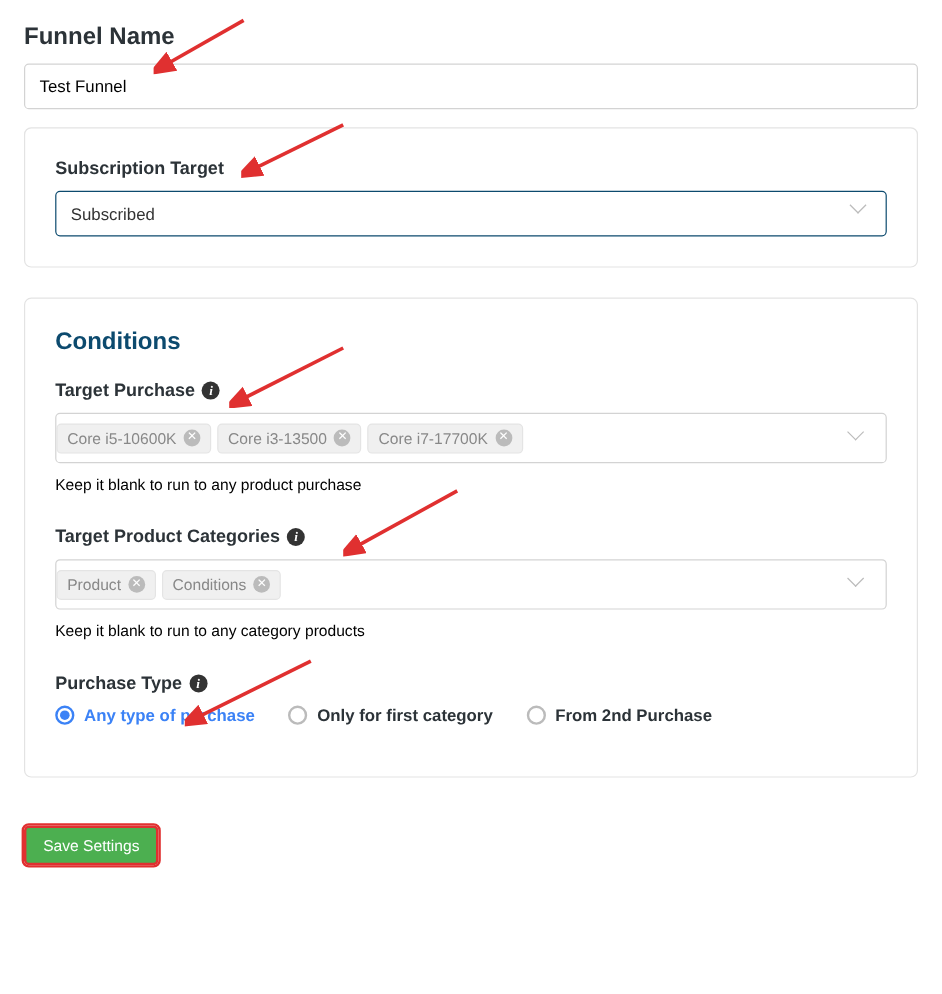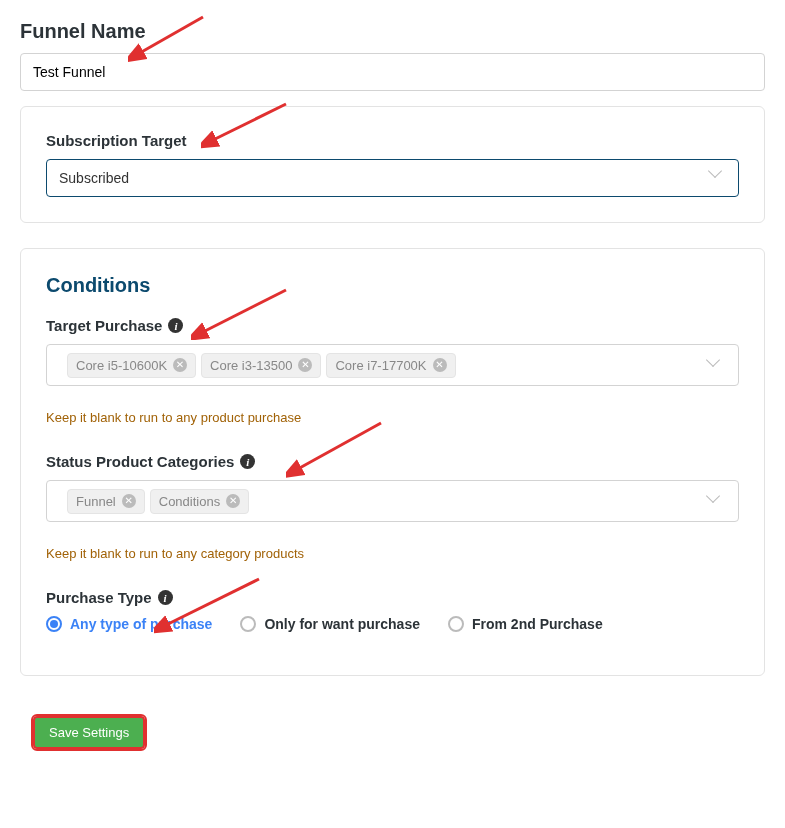--- a/index.html
+++ b/index.html
@@ -6,25 +6,25 @@
 body { font-family: -apple-system, BlinkMacSystemFont, "Segoe UI", Arial, sans-serif; background: #fff; padding: 20px; width: 785px; color: #333; }
 .field-group { margin-bottom: 15px; }
 .label { font-size: 20px; font-weight: 600; color: #2c3338; margin-bottom: 10px; display: block; }
 .text-input { width: 100%; padding: 10px 12px; border: 1px solid #d3d3d3; border-radius: 4px; font-size: 14px; background: #fff; }
 .card { border: 1px solid #e3e3e3; border-radius: 6px; padding: 25px; margin-bottom: 25px; background: #fff; }
 .dropdown { width: 100%; border: 1px solid #0c4a6e; border-radius: 4px; padding: 10px 12px; display: flex; align-items: flex-start; justify-content: space-between; background: #fff; cursor: pointer; font-size: 14px; }
 .chevron { width: 10px; height: 10px; border-right: 1px solid #bbb; border-bottom: 1px solid #bbb; transform: rotate(45deg); margin-top: -4px; margin-right: 6px; }
 .heading { font-size: 20px; font-weight: 600; color: #0c4a6e; margin-bottom: 20px; }
 .subheading { font-size: 15px; font-weight: 600; color: #2c3338; display: flex; align-items: center; gap: 6px; margin-bottom: 10px; }
 .info-icon { display: inline-flex; align-items: center; justify-content: center; width: 15px; height: 15px; background: #333; color: #fff; border-radius: 50%; font-size: 11px; font-style: italic; font-weight: bold; font-family: Georgia, serif; }
-.tag-input { width: 100%; border: 1px solid #d3d3d3; border-radius: 4px; padding: 6px 20px; display: flex; align-items: center; flex-wrap: wrap; gap: 5px; background: #fff; min-height: 42px; position: relative; }
+.tag-input { width: 100%; border: 1px solid #d3d3d3; border-radius: 4px; padding: 6px 0; display: flex; align-items: center; flex-wrap: wrap; gap: 5px; background: #fff; min-height: 42px; position: relative; }
 .tag-input .chevron { position: absolute; right: 14px; top: 50%; transform: translateY(-60%) rotate(45deg); }
 .tag-chip { display: inline-flex; align-items: center; gap: 6px; background: #f0f0f0; border: 1px solid #e4e4e4; border-radius: 4px; padding: 4px 8px; font-size: 13px; color: #888; }
 .chip-remove { width: 14px; height: 14px; display: inline-flex; align-items: center; justify-content: center; background: #bbb; color: #fff; border-radius: 50%; font-size: 10px; line-height: 1; cursor: pointer; }
-.hint { font-size: 13px; color: #a16207; margin-top: 24px; }
+.hint { font-size: 13px; color: #000000; margin-top: 10px; }
 .radio-row { display: flex; gap: 28px; align-items: center; margin-top: 8px; margin-bottom: 18px; }
 .radio-opt { display: flex; align-items: center; gap: 8px; font-size: 14px; font-weight: 600; color: #2c3338; cursor: pointer; }
 .radio-opt.selected { color: #3b82f6; }
 .radio-circle { width: 16px; height: 16px; border: 2px solid #bbb; border-radius: 50%; display: inline-flex; align-items: center; justify-content: center; }
 .radio-opt.selected .radio-circle { border-color: #3b82f6; }
 .radio-opt.selected .radio-circle::after { content: ""; width: 8px; height: 8px; background: #3b82f6; border-radius: 50%; }
 .section { margin-bottom: 28px; }
 .annotation { position: absolute; pointer-events: none; }
 .save-btn { display: inline-block; background: #4caf50; color: #fff; padding: 7px 14px; border-radius: 4px; font-size: 13px; border: 2px solid #e03030; outline: 2px solid #e03030; }
 .wp-badge { display: inline-block; background: #4caf50; color: #000; font-weight: 700; padding: 3px 6px; font-size: 17px; position: absolute; left: 23px; top: 791px; border: 3px solid #e03030; letter-spacing: 0; }
@@ -94,26 +94,26 @@
             <marker id="ah3" markerWidth="10" markerHeight="10" refX="2" refY="3" orient="auto">
               <path d="M0,0 L0,6 L8,3 z" fill="#e03030"></path>
             </marker>
           </defs>
         <line x1="95" y1="5" x2="10" y2="48" stroke="#e03030" stroke-width="3" marker-end="url(#ah3)"></line>
       </svg>
     </div>
 
     <div class="section" style="position:relative;">
       <div class="subheading">
-        <span>Status Product Categories</span>
+        <span>Target Product Categories</span>
         <span class="info-icon">i</span>
       </div>
       <div class="tag-input">
         <span class="tag-chip">
-            <span>Funnel</span>
+            <span>Product</span>
             <span class="chip-remove">✕</span>
           </span>
         <span class="tag-chip">
             <span>Conditions</span>
             <span class="chip-remove">✕</span>
           </span>
         <span class="chevron"></span>
       </div>
       <div class="hint">Keep it blank to run to any category products</div>
       <svg class="annotation" style="left:240px; top:-35px; width:100px; height:60px;" viewBox="0 0 100 60">
@@ -131,39 +131,39 @@
         <span>Purchase Type</span>
         <span class="info-icon">i</span>
       </div>
       <div class="radio-row">
         <label class="radio-opt selected">
           <span class="radio-circle"></span>
           <span>Any type of purchase</span>
         </label>
         <label class="radio-opt">
           <span class="radio-circle"></span>
-          <span>Only for want purchase</span>
+          <span>Only for first category</span>
         </label>
         <label class="radio-opt">
           <span class="radio-circle"></span>
           <span>From 2nd Purchase</span>
         </label>
       </div>
       <svg class="annotation" style="left:108px; top:-15px; width:110px; height:60px;" viewBox="0 0 110 60">
         <defs>
             <marker id="ah5" markerWidth="10" markerHeight="10" refX="2" refY="3" orient="auto">
               <path d="M0,0 L0,6 L8,3 z" fill="#e03030"></path>
             </marker>
           </defs>
         <line x1="105" y1="5" x2="10" y2="52" stroke="#e03030" stroke-width="3" marker-end="url(#ah5)"></line>
       </svg>
     </div>
 
   </div>
 
   <div style="position:relative; height:40px;">
-    <span class="save-btn" style="position:absolute; left:13px; top:15px;">Save Settings</span>
+    <span class="save-btn" style="position:absolute; left:0; top:15px;">Save Settings</span>
   </div>
 
   <span class="wp-badge">WP站长</span>
   <span class="wp-url">wpzhanzhang.eastfu.com</span>
 
 </div>
 
 </body></html>

